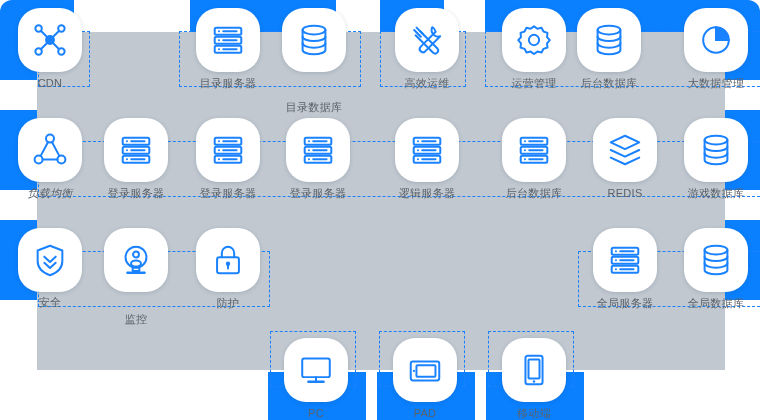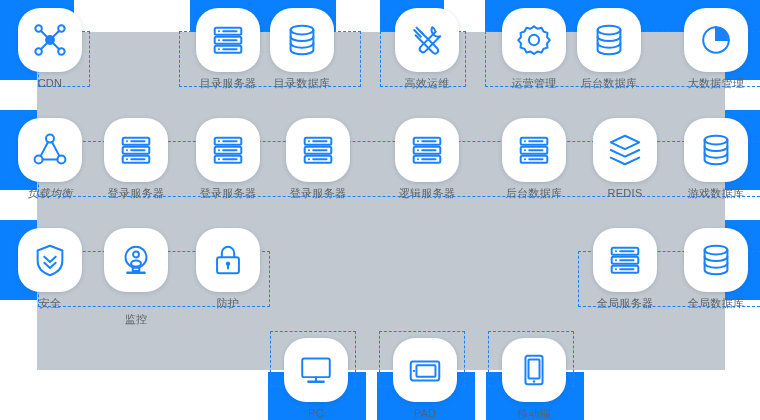--- a/index.html
+++ b/index.html
@@ -3,21 +3,21 @@
 <meta charset="utf-8">
 <style>
   html,body{margin:0;padding:0;}
   body{
     width:760px;height:420px;
     background:#ffffff;
     font-family:"Liberation Sans","DejaVu Sans",sans-serif;
     overflow:hidden;
     position:relative;
   }
-  #stage{position:absolute;left:0;top:0;width:760px;height:420px;overflow:hidden;}
+  #stage{position:absolute;left:0;top:0;width:760px;height:420px;overflow:hidden;border-radius:12px;}
 
   
   .blue-block{position:absolute;background:#0a80ff;}
 
   
   .gray-panel{position:absolute;background:#c1c8d0;}
 
   
   .group-box{
     position:absolute;
@@ -104,21 +104,21 @@
             <circle cx="10.5" cy="10.75" r="1.1" fill="#1a82ff" stroke="none"></circle>
             <circle cx="10.5" cy="20.25" r="1.1" fill="#1a82ff" stroke="none"></circle>
             <circle cx="10.5" cy="29.75" r="1.1" fill="#1a82ff" stroke="none"></circle>
             <line x1="15" y1="10.75" x2="29" y2="10.75"></line>
             <line x1="15" y1="20.25" x2="29" y2="20.25"></line>
             <line x1="15" y1="29.75" x2="29" y2="29.75"></line>
           </svg>
         </div>
         <div class="lbl" style="color: rgb(90, 97, 104);">目录服务器</div>
       </div>
-      <div class="node" style="left: 264px; top: 8px;">
+      <div class="node" style="left: 276px; top: 8px; gap: 24px;">
         <div class="tile" style="background: rgb(255, 255, 255);">
           <svg width="38" height="38" viewBox="0 0 40 40" fill="none" stroke="#1a82ff" stroke-width="2.1" stroke-linecap="round" stroke-linejoin="round">
             <ellipse cx="20" cy="9.5" rx="12" ry="4.6"></ellipse>
             <path d="M8 9.5 V30.5 C8 33 13.4 35.1 20 35.1 C26.6 35.1 32 33 32 30.5 V9.5"></path>
             <path d="M8 16.5 C8 19 13.4 21.1 20 21.1 C26.6 21.1 32 19 32 16.5"></path>
             <path d="M8 23.5 C8 26 13.4 28.1 20 28.1 C26.6 28.1 32 26 32 23.5"></path>
           </svg>
         </div>
         <div class="lbl" style="color: rgb(90, 97, 104);">目录数据库</div>
       </div>
@@ -279,21 +279,21 @@
         <div class="lbl" style="color: rgb(90, 97, 104);">游戏数据库</div>
       </div>
       <div class="node" style="left: 12px; top: 228px;">
         <div class="tile" style="background: rgb(255, 255, 255);">
           <svg width="38" height="38" viewBox="0 0 40 40" fill="none" stroke="#1a82ff" stroke-width="2.1" stroke-linecap="round" stroke-linejoin="round">
             <path d="M20 5 L33 10 V21 C33 28.6 27.2 33.5 20 36 C12.8 33.5 7 28.6 7 21 V10 Z"></path>
             <polyline points="14,16.5 20,22 26,16.5"></polyline>
             <polyline points="14,23 20,28.5 26,23"></polyline>
           </svg>
         </div>
-        <div class="lbl" style="color: rgb(90, 97, 104);">安全</div>
+        <div class="lbl" style="color: rgb(90, 97, 104); font-family: Liberation Mono, monospace;">安全</div>
       </div>
       <div class="node" style="left: 98px; top: 228px;">
         <div class="tile" style="background: rgb(255, 255, 255);">
           <svg width="38" height="38" viewBox="0 0 40 40" fill="none" stroke="#1a82ff" stroke-width="2.1" stroke-linecap="round" stroke-linejoin="round">
             <circle cx="20" cy="17" r="11"></circle>
             <circle cx="20" cy="14.2" r="3.1"></circle>
             <ellipse cx="20" cy="23.6" rx="5.2" ry="3.2"></ellipse>
             <rect x="16.5" y="28" width="7" height="3.6"></rect>
             <line x1="11" y1="33.5" x2="29" y2="33.5" stroke-width="2.6"></line>
           </svg>

